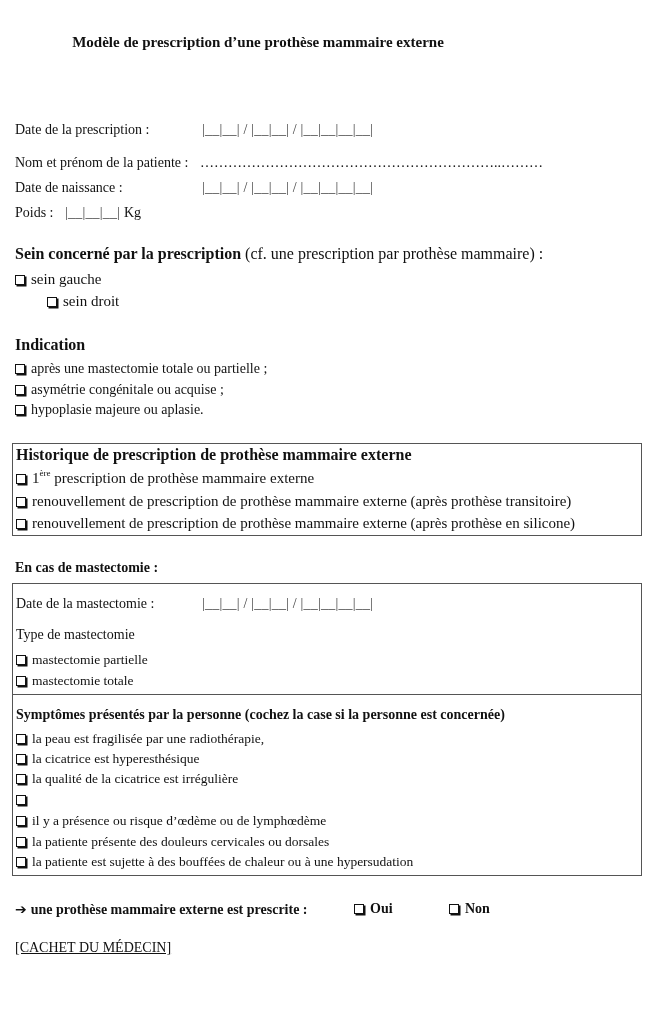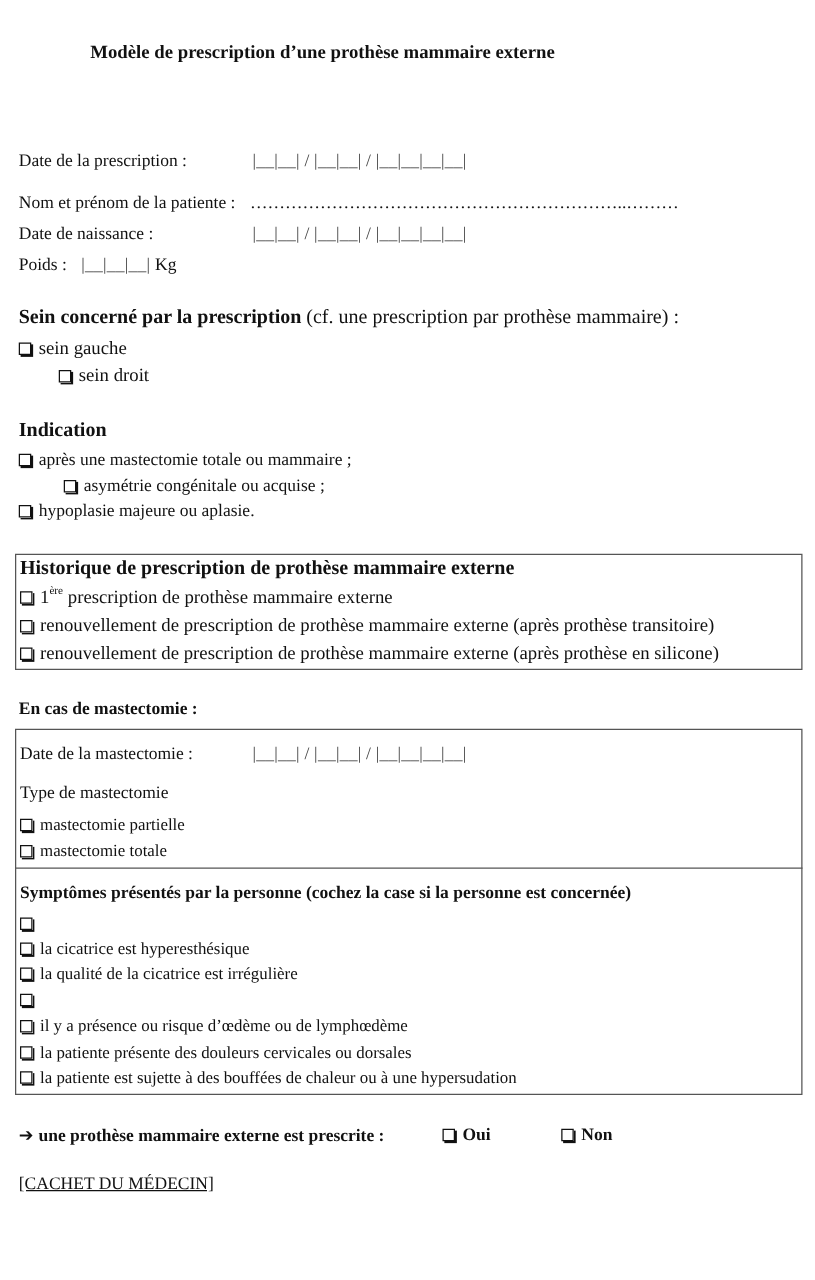--- a/index.html
+++ b/index.html
@@ -48,23 +48,23 @@
 </div>
 <div class="abs item-lg" style="left:15px; top:271px;">
   <span class="cb"></span><span>sein gauche</span>
 </div>
 <div class="abs item-lg" style="left:15px; top:293px;padding-left:32px;">
   <span class="cb"></span><span>sein droit</span>
 </div>
 
 <div class="abs h" style="left:15px; top:336px;">Indication</div>
 <div class="abs item" style="left:15px; top:361px;">
-  <span class="cb"></span><span>après une mastectomie totale ou mammaire ;</span>
+  <span class="cb"></span><span>après une mastectomie totale ou partielle ;</span>
 </div>
-<div class="abs item" style="left:15px; top:382px;margin-left:36px;">
+<div class="abs item" style="left:15px; top:382px;">
   <span class="cb"></span><span>asymétrie congénitale ou acquise ;</span>
 </div>
 <div class="abs item" style="left:15px; top:402px;">
   <span class="cb"></span><span>hypoplasie majeure ou aplasie.</span>
 </div>
 
 <div class="frame" style="left:12px; top:443px; width:630px; height:93px;"></div>
 <div class="abs h" style="left:16px; top:446px;">Historique de prescription de prothèse mammaire externe</div>
 <div class="abs item-lg" style="left:16px; top:470px;">
   <span class="cb"></span><span>1</span><sup>ère</sup><span> prescription de prothèse mammaire externe</span>
@@ -84,21 +84,21 @@
 <div class="abs item-sm" style="left:16px; top:652px;">
   <span class="cb"></span><span>mastectomie partielle</span>
 </div>
 <div class="abs item-sm" style="left:16px; top:673px;">
   <span class="cb"></span><span>mastectomie totale</span>
 </div>
 <div class="divider" style="left:12px; width:630px; top:694px;"></div>
 <div class="abs h" style="left:16px; top:707px; font-size:14px;">Symptômes présentés par la personne (cochez la case si la personne est concernée)</div>
 
 <div class="abs item-sm" style="left:16px; top:731px;">
-  <span class="cb"></span>
+  <span class="cb"></span><span>la peau est fragilisée par une radiothérapie,</span>
 </div>
 <div class="abs item-sm" style="left:16px; top:751px;">
   <span class="cb"></span><span>la cicatrice est hyperesthésique</span>
 </div>
 <div class="abs item-sm" style="left:16px; top:771px;">
   <span class="cb"></span><span>la qualité de la cicatrice est irrégulière</span>
 </div>
 <div class="abs item-sm" style="left:16px; top:792px;">
   <span class="cb"></span>
 </div>

